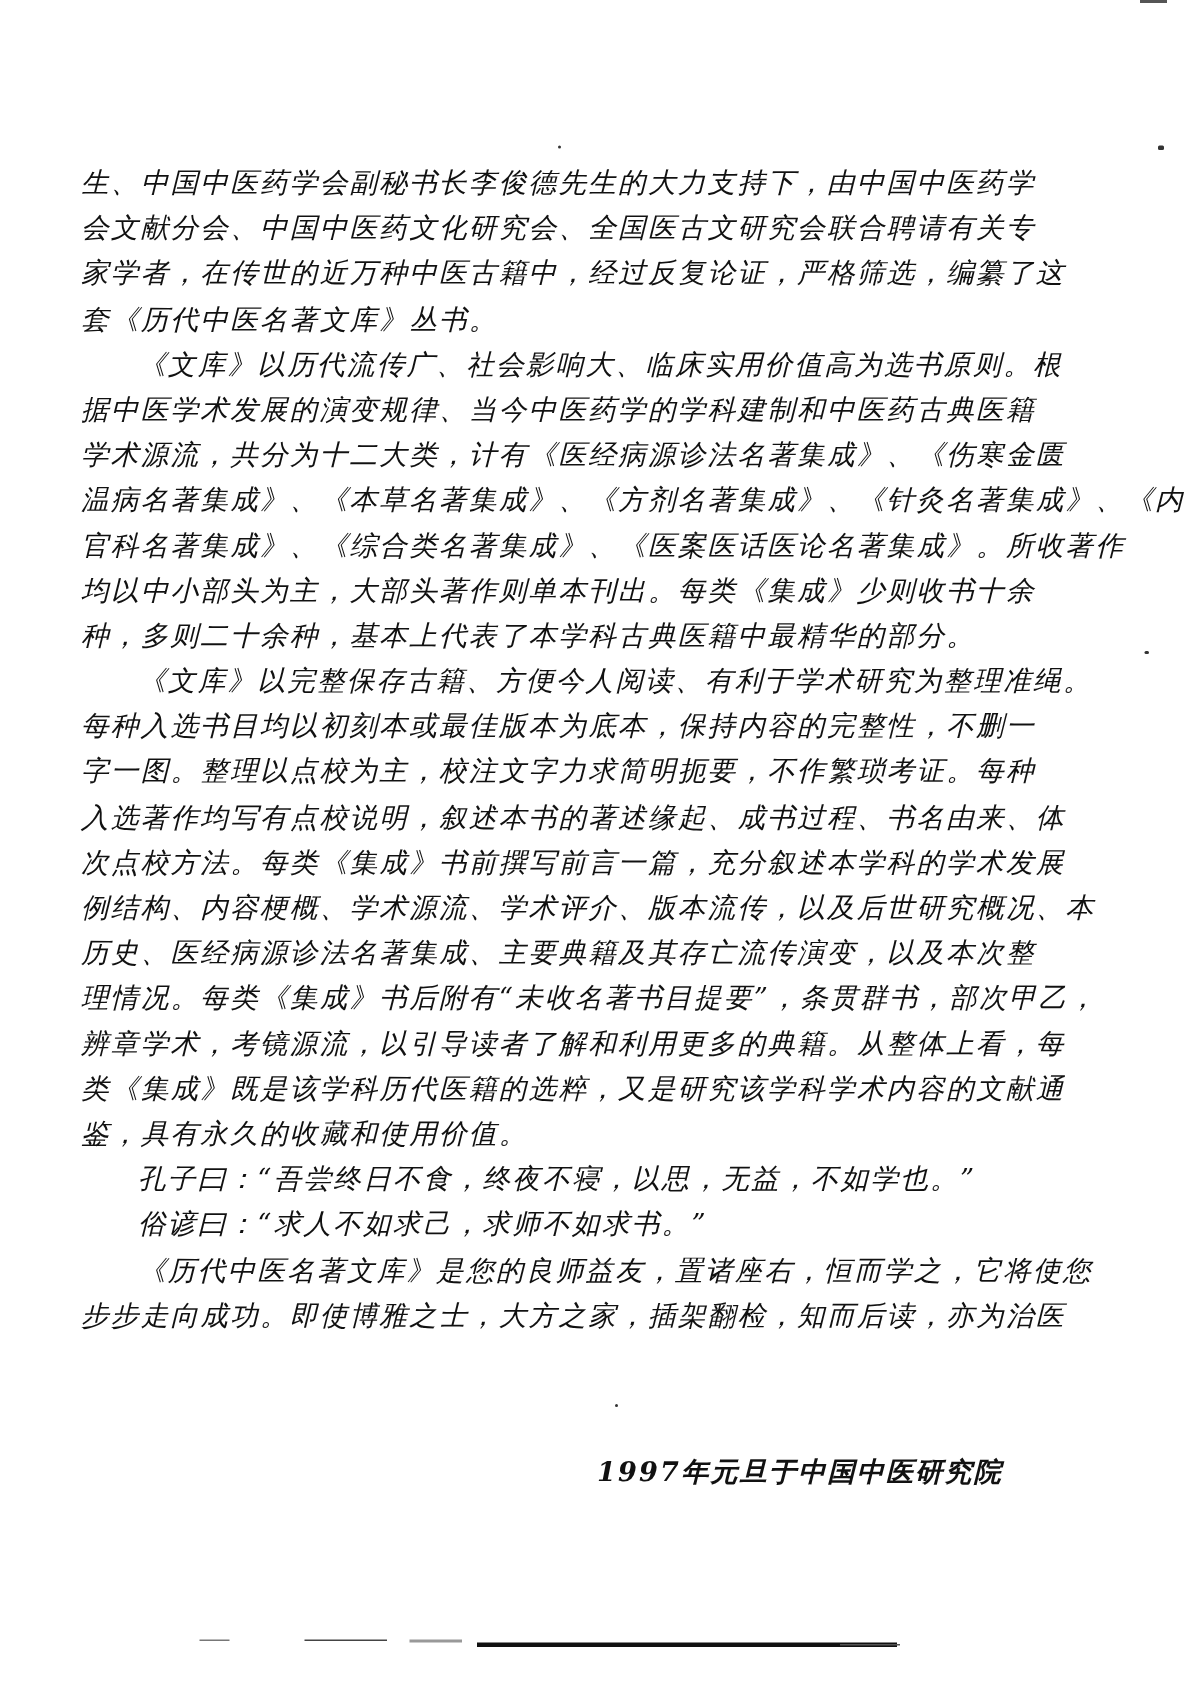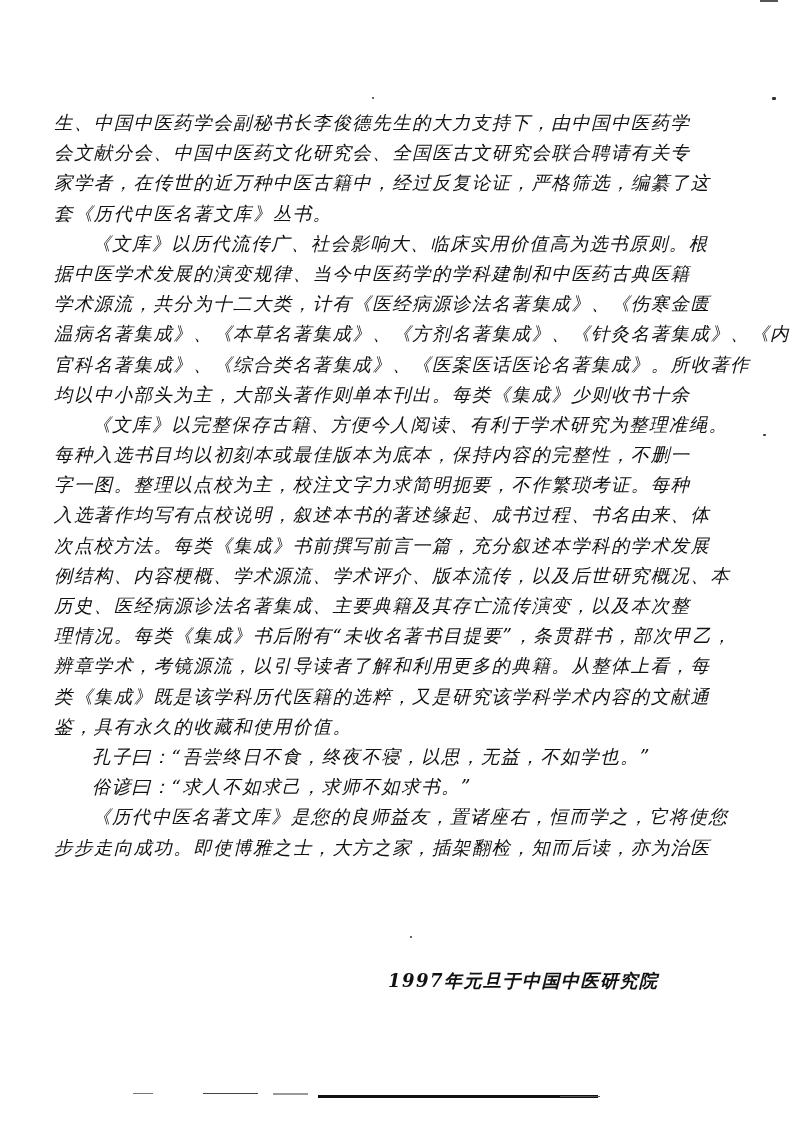--- a/index.html
+++ b/index.html
@@ -6,21 +6,21 @@
   body { width: 801px; height: 1122px; position: relative; overflow: hidden;
          font-family: "DejaVu Serif", "Liberation Serif", serif; color: #111; }
   .page { position: absolute; left: 0; top: 0; width: 801px; height: 1122px; font-style: italic; }
   .corner-mark { position: absolute; left: 760px; top: 0px; width: 18px; height: 2px; background: #555; }
   .speck { position: absolute; background: #333; border-radius: 1px; }
   .body-text { position: absolute; left: 54px; top: 108px; width: 660px; }
   .line { display: block; font-size: 18.4px; line-height: 30.2px; height: 30.2px;
           white-space: nowrap; letter-spacing: 1.5px; font-weight: 500; }
   .indent { padding-left: 38px; }
   .quote-indent { padding-left: 38px; }
-  .signature { position: absolute; left: 388px; top: 969px; font-size: 18px;
+  .signature { position: absolute; left: 398px; top: 969px; font-size: 18px;
                font-weight: bold; letter-spacing: 1.5px; white-space: nowrap; }
   .footer-rule { position: absolute; top: 1093px; height: 2px; background: #222; }
 </style>
 </head>
 <body>
 
 <div class="page">
   <div class="corner-mark"></div>
   <div class="speck" style="left:772px;top:97px;width:4px;height:3px;"></div>
   <div class="speck" style="left:372px;top:97px;width:2px;height:2px;"></div>
@@ -31,20 +31,21 @@
     <span class="line">生、中国中医药学会副秘书长李俊德先生的大力支持下，由中国中医药学</span>
     <span class="line">会文献分会、中国中医药文化研究会、全国医古文研究会联合聘请有关专</span>
     <span class="line">家学者，在传世的近万种中医古籍中，经过反复论证，严格筛选，编纂了这</span>
     <span class="line">套《历代中医名著文库》丛书。</span>
     <span class="line indent">《文库》以历代流传广、社会影响大、临床实用价值高为选书原则。根</span>
     <span class="line">据中医学术发展的演变规律、当今中医药学的学科建制和中医药古典医籍</span>
     <span class="line">学术源流，共分为十二大类，计有《医经病源诊法名著集成》、《伤寒金匮</span>
     <span class="line">温病名著集成》、《本草名著集成》、《方剂名著集成》、《针灸名著集成》、《内</span>
     <span class="line">官科名著集成》、《综合类名著集成》、《医案医话医论名著集成》。所收著作</span>
     <span class="line">均以中小部头为主，大部头著作则单本刊出。每类《集成》少则收书十余</span>
+    <span class="line">种，多则二十余种，基本上代表了本学科古典医籍中最精华的部分。</span>
     <span class="line indent">《文库》以完整保存古籍、方便今人阅读、有利于学术研究为整理准绳。</span>
     <span class="line">每种入选书目均以初刻本或最佳版本为底本，保持内容的完整性，不删一</span>
     <span class="line">字一图。整理以点校为主，校注文字力求简明扼要，不作繁琐考证。每种</span>
     <span class="line">入选著作均写有点校说明，叙述本书的著述缘起、成书过程、书名由来、体</span>
     <span class="line">次点校方法。每类《集成》书前撰写前言一篇，充分叙述本学科的学术发展</span>
     <span class="line">例结构、内容梗概、学术源流、学术评介、版本流传，以及后世研究概况、本</span>
     <span class="line">历史、医经病源诊法名著集成、主要典籍及其存亡流传演变，以及本次整</span>
     <span class="line">理情况。每类《集成》书后附有“未收名著书目提要”，条贯群书，部次甲乙，</span>
     <span class="line">辨章学术，考镜源流，以引导读者了解和利用更多的典籍。从整体上看，每</span>
     <span class="line">类《集成》既是该学科历代医籍的选粹，又是研究该学科学术内容的文献通</span>

